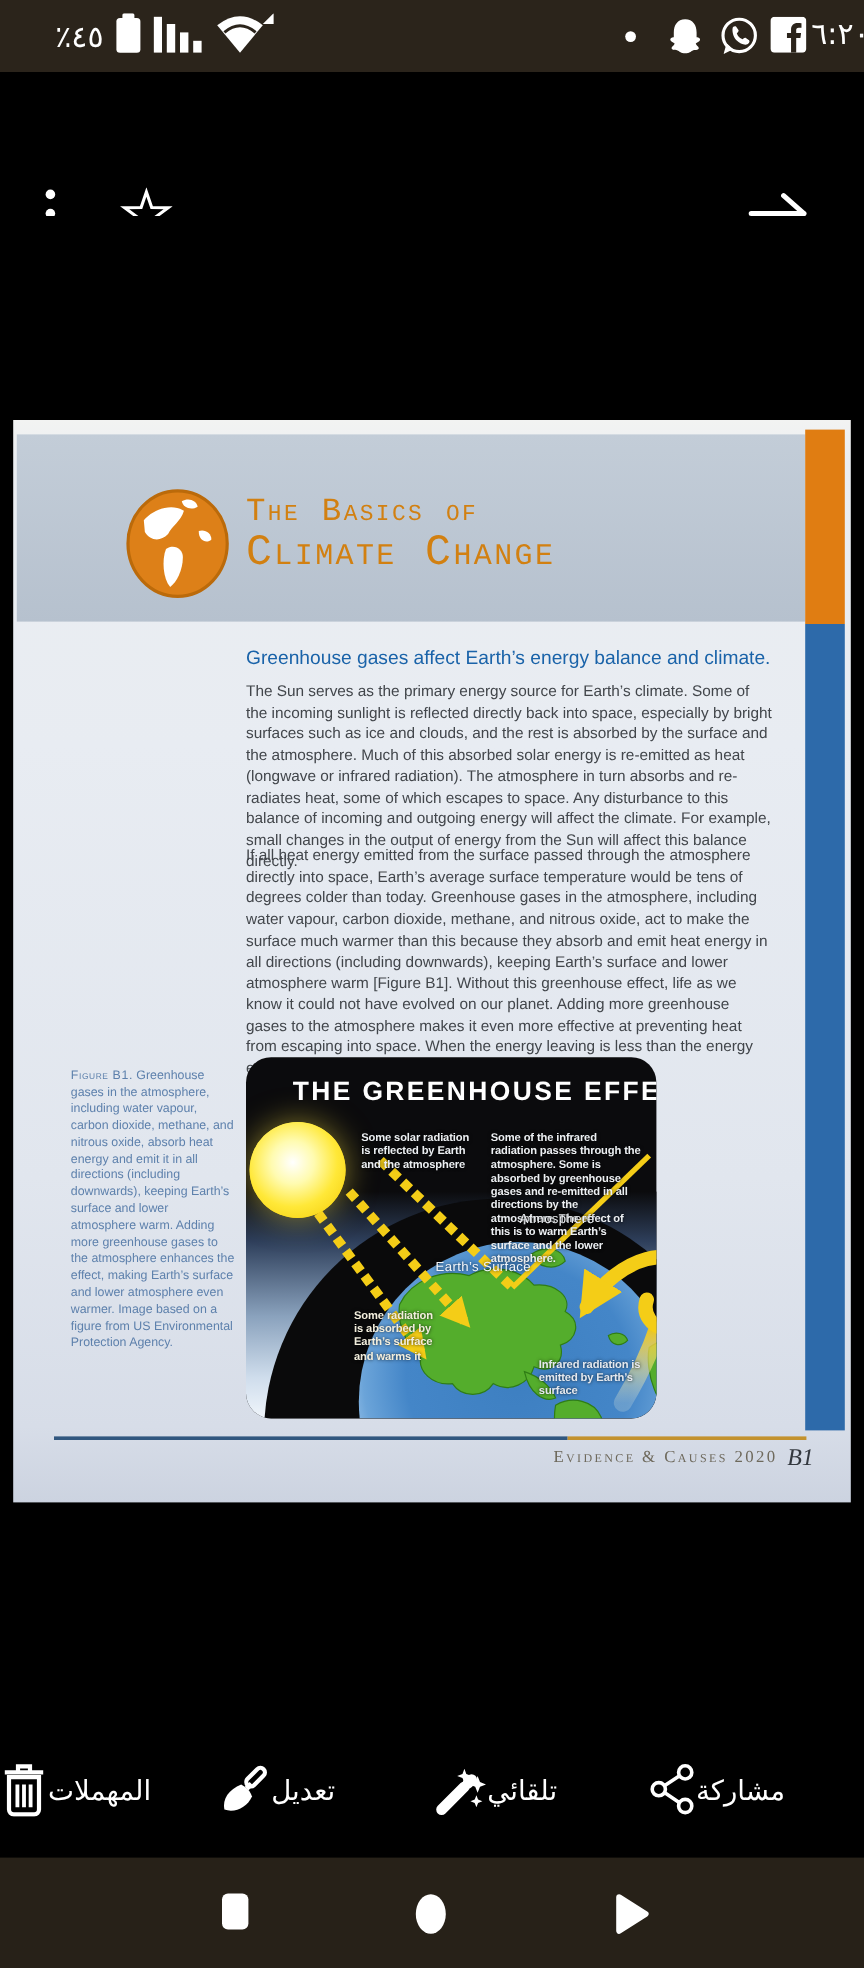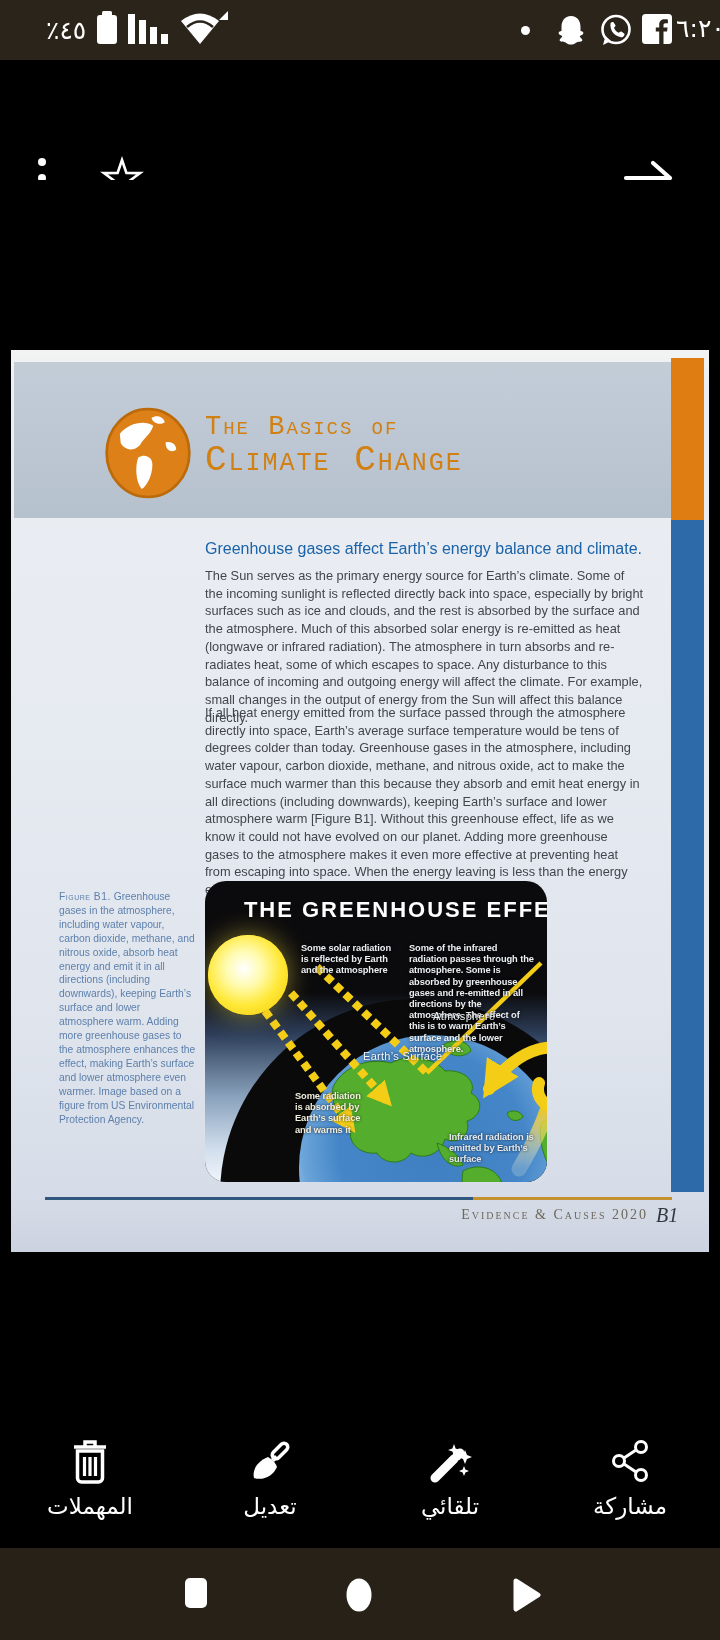--- a/index.html
+++ b/index.html
@@ -60,21 +60,21 @@
   .rule .blue { width:428px; height:3px; background:#31577f; }
   .rule .tan { width:199px; height:3px; background:#c3922e; }
   .footer-line { position:absolute; left:0; top:854px; width:698px; }
   .footer-text { position:absolute; right:61px; top:3px; color:#6e695c; font-family:"Liberation Serif", serif;
                  font-variant:small-caps; font-size:14px; letter-spacing:2px; }
   .footer-page { position:absolute; left:645px; top:0; color:#33383f; font-family:"Liberation Serif", serif;
                  font-style:italic; font-size:20px; }
 
   
   .bottom-toolbar { position:absolute; left:0; top:1432px; width:720px; height:110px; display:flex; }
-  .tool-btn { width:180px; display:flex; flex-direction:column; align-items:center; }
+  .tool-btn { width:180px; display:flex; align-items:center; }
   .tool-btn .ticon { height:42px; margin-top:8px; display:flex; align-items:center; justify-content:center; }
   .tool-btn .tlabel { margin-top:11px; color:#fff; font-size:23px; font-family:"DejaVu Sans", sans-serif; direction:rtl; }
 
   
   .nav-bar { position:absolute; left:0; top:1548px; width:720px; height:92px; background:#272118; }
   .nav-bar > span { position:absolute; top:29px; }
   .nav-square { left:184px; } .nav-home { left:345px; } .nav-back { left:512px; }
 </style>
 </head>
 <body>

